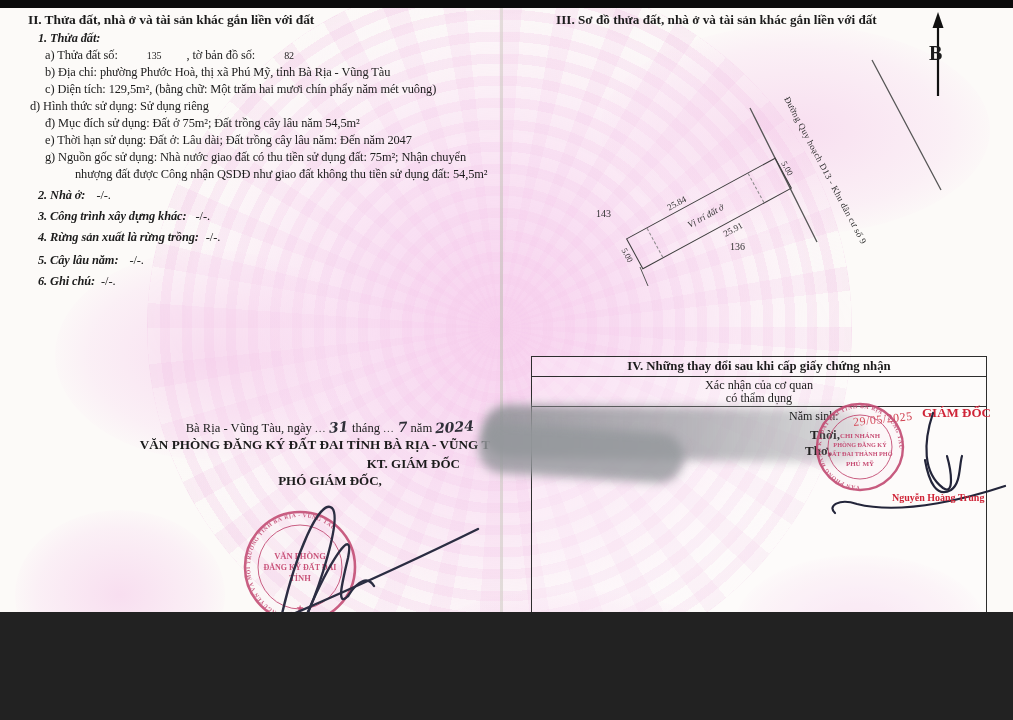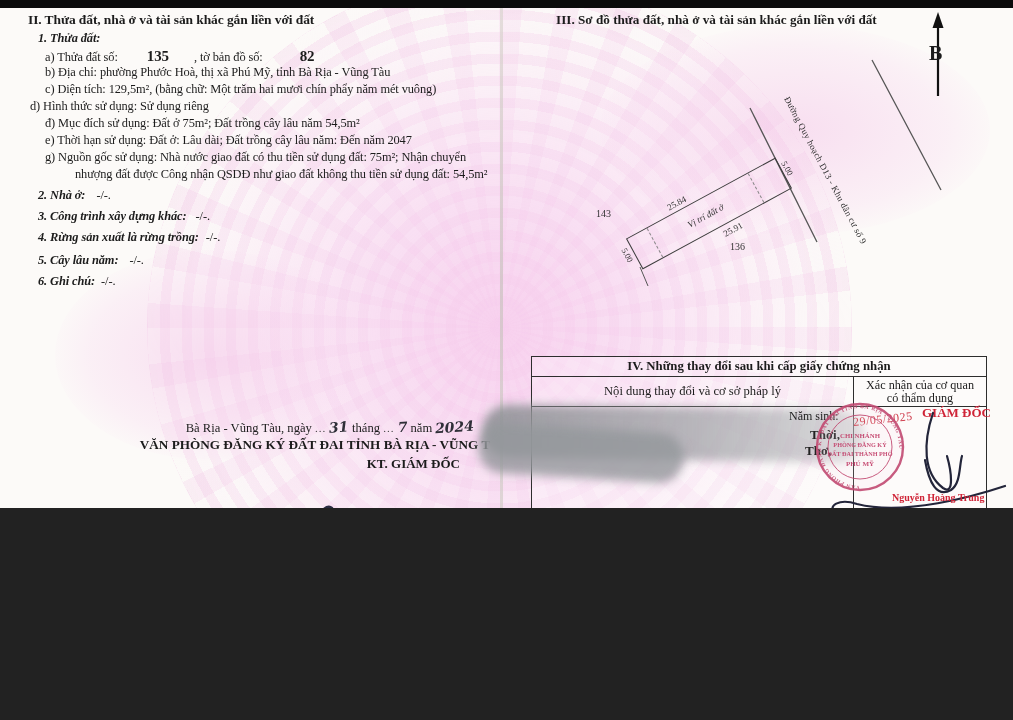--- a/index.html
+++ b/index.html
@@ -1,16 +1,16 @@
 <!DOCTYPE html>
 <html><head>
 <meta charset="utf-8">
 <style>
   html,body{margin:0;padding:0;background:#222;}
-  .page{position:relative;width:1013px;height:508px;overflow:hidden;background:#fcfaf8;
+  .page{position:relative;width:1013px;height:612px;overflow:hidden;background:#fcfaf8;
         font-family:"Liberation Serif", serif;color:#1c1c1c;}
   
   .bg-emblem{position:absolute;left:147px;top:-25px;width:705px;height:705px;border-radius:50%;
     background:
       radial-gradient(circle, rgba(246,201,236,.85) 0%, rgba(247,210,240,.6) 30%, rgba(250,225,245,.38) 50%, rgba(252,238,249,.22) 62%, rgba(255,255,255,0) 72%),
       repeating-radial-gradient(circle, rgba(238,178,222,.22) 0 10px, rgba(255,255,255,0) 10px 22px),
       repeating-conic-gradient(from 10deg, rgba(240,186,226,.20) 0deg 4deg, rgba(255,255,255,0) 4deg 10deg);
     z-index:0;}
   .blob{position:absolute;border-radius:50%;z-index:0;
     background:radial-gradient(ellipse at center, rgba(244,195,232,.5) 0%, rgba(248,215,240,.3) 55%, rgba(255,255,255,0) 75%);}
@@ -21,21 +21,21 @@
   .b5{left:410px;top:590px;width:320px;height:130px;}
   .fold{position:absolute;left:500px;top:8px;width:3px;height:696px;z-index:2;opacity:.65;
     background:linear-gradient(180deg,#d8d3cd,#c6c1bb 40%,#d9d5cf);}
   
   .bar{position:absolute;left:0;width:1013px;background:#0b0b0b;z-index:10;}
   .bar.top{top:0;height:8px;} .bar.bottom{top:703px;height:17px;}
   
   .sec2{position:absolute;left:28px;top:12px;width:478px;z-index:3;font-size:12.4px;letter-spacing:-.1px;}
   .s2line{position:absolute;white-space:nowrap;}
   .t-bold{font-weight:bold;} .t-bi{font-weight:bold;font-style:italic;}
-  .val{font-weight:bold;font-size:15px;}
+  .val{font-weight:normal;font-size:10px;}
   
   .sec3-title{position:absolute;left:556px;top:12px;z-index:3;font-size:13.2px;font-weight:bold;white-space:nowrap;}
   .diagram-svg{position:absolute;left:0;top:0;z-index:3;}
   .north-b{position:absolute;left:929px;top:42px;z-index:3;font-size:20px;font-weight:bold;}
   .road-label{position:absolute;left:791px;top:95px;z-index:3;font-size:9px;color:#2d2d2d;
     white-space:nowrap;transform:rotate(62deg);transform-origin:left top;letter-spacing:.4px;}
   .parcel{position:absolute;left:624px;top:196px;width:168px;height:33px;z-index:3;
     border:1.3px solid #3d3d3d;transform:rotate(-28.5deg);}
   .parcel .pd{position:absolute;top:0;bottom:0;border-left:1px dashed #888;}
   .pd1{left:22px;} .pd2{right:30px;}
@@ -109,21 +109,21 @@
   <div class="blob b5"></div>
   <div class="fold"></div>
 
   <div class="sec2">
     <div class="s2line t-bold" style="top:0;left:0;font-size:13.5px">II. Thửa đất, nhà ở và tài sản khác gắn liền với đất</div>
     <div class="s2line t-bi" style="top:19px;left:10px">1. Thửa đất:</div>
     <div class="s2line" style="top:36px;left:17px">
       <span>a) Thửa đất số:</span>
       <span class="val" style="margin-left:26px">135</span>
       <span style="margin-left:22px">, tờ bản đồ số:</span>
-      <span class="val" style="margin-left:34px">82</span>
+      <span class="val" style="margin-left:26px">82</span>
     </div>
     <div class="s2line" style="top:53px;left:17px">b) Địa chỉ:  phường Phước Hoà, thị xã Phú Mỹ, tỉnh Bà Rịa - Vũng Tàu</div>
     <div class="s2line" style="top:70px;left:17px">c) Diện tích:  129,5m², (bằng chữ: Một trăm hai mươi chín phẩy năm mét vuông)</div>
     <div class="s2line" style="top:87px;left:2px">d) Hình thức sử dụng:  Sử dụng riêng</div>
     <div class="s2line" style="top:104px;left:17px">đ) Mục đích sử dụng:  Đất ở 75m²; Đất trồng cây lâu năm 54,5m²</div>
     <div class="s2line" style="top:121px;left:17px">e) Thời hạn sử dụng:  Đất ở: Lâu dài; Đất trồng cây lâu năm: Đến năm 2047</div>
     <div class="s2line" style="top:138px;left:17px">g) Nguồn gốc sử dụng:  Nhà nước giao đất có thu tiền sử dụng đất: 75m²; Nhận chuyển</div>
     <div class="s2line" style="top:155px;left:47px">nhượng đất được Công nhận QSDĐ như giao đất không thu tiền sử dụng đất: 54,5m²</div>
     <div class="s2line" style="top:176px;left:10px">
       <span class="t-bi">2. Nhà ở:</span>
@@ -179,20 +179,21 @@
     <span class="leaders">...</span>
     <span class="hw">31</span>
     <span>tháng</span>
     <span class="leaders">...</span>
     <span class="hw">7</span>
     <span>năm</span>
     <span class="hw">2024</span>
   </div>
   <div class="office">VĂN PHÒNG ĐĂNG KÝ ĐẤT ĐAI TỈNH BÀ RỊA - VŨNG T</div>
   <div class="kt">KT. GIÁM ĐỐC</div>
+  <div class="pho">PHÓ GIÁM ĐỐC,</div>
 
   <svg class="sealL" width="124" height="124">
     <defs>
         <path id="ringL" d="M 62,112 A 50,50 0 1 1 62.01,112"></path>
       </defs>
     <circle cx="62" cy="62" r="55" fill="rgba(250,220,235,.12)" stroke="#c24a72" stroke-width="2.6"></circle>
     <circle cx="62" cy="62" r="42" fill="none" stroke="#c24a72" stroke-width="1"></circle>
     <text class="seal-ring"><textPath href="#ringL">SỞ TÀI NGUYÊN VÀ MÔI TRƯỜNG TỈNH BÀ RỊA - VŨNG TÀU</textPath></text>
     <text class="seal-ctr" x="62" y="54" font-size="8.5">VĂN PHÒNG</text>
     <text class="seal-ctr" x="62" y="65" font-size="8">ĐĂNG KÝ ĐẤT ĐAI</text>
@@ -206,23 +207,20 @@
       <path d="M 112,148 C 140,80 165,45 158,80 C 152,105 146,130 158,118"></path>
       <path d="M 158,118 C 168,102 178,98 184,108"></path>
       <path d="M 47,160 C 130,125 225,82 288,51"></path>
     </g>
   </svg>
   <div class="oanh">Nguyễn Thị Hoàng Oanh</div>
 
   <div class="tbl">
     <div class="tbl-title">IV. Những thay đổi sau khi cấp giấy chứng nhận</div>
     <div class="tbl-cols">
-      <div class="tbl-left">
-        <div class="tbl-hdr">Nội dung thay đổi và cơ sở pháp lý</div>
-      </div>
       <div class="tbl-right">
         <div class="tbl-hdr two">
           <span>Xác nhận của cơ quan</span>
           <span>có thẩm dụng</span>
         </div>
       </div>
     </div>
   </div>
 
   <div class="frag f-nam">Năm sinh:</div>

